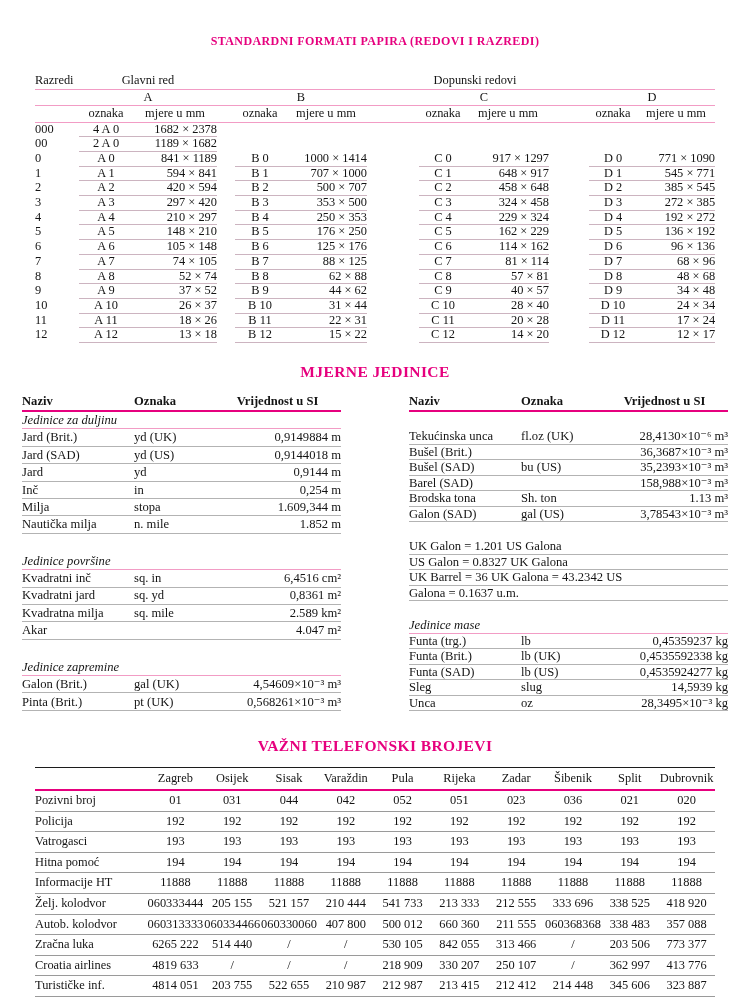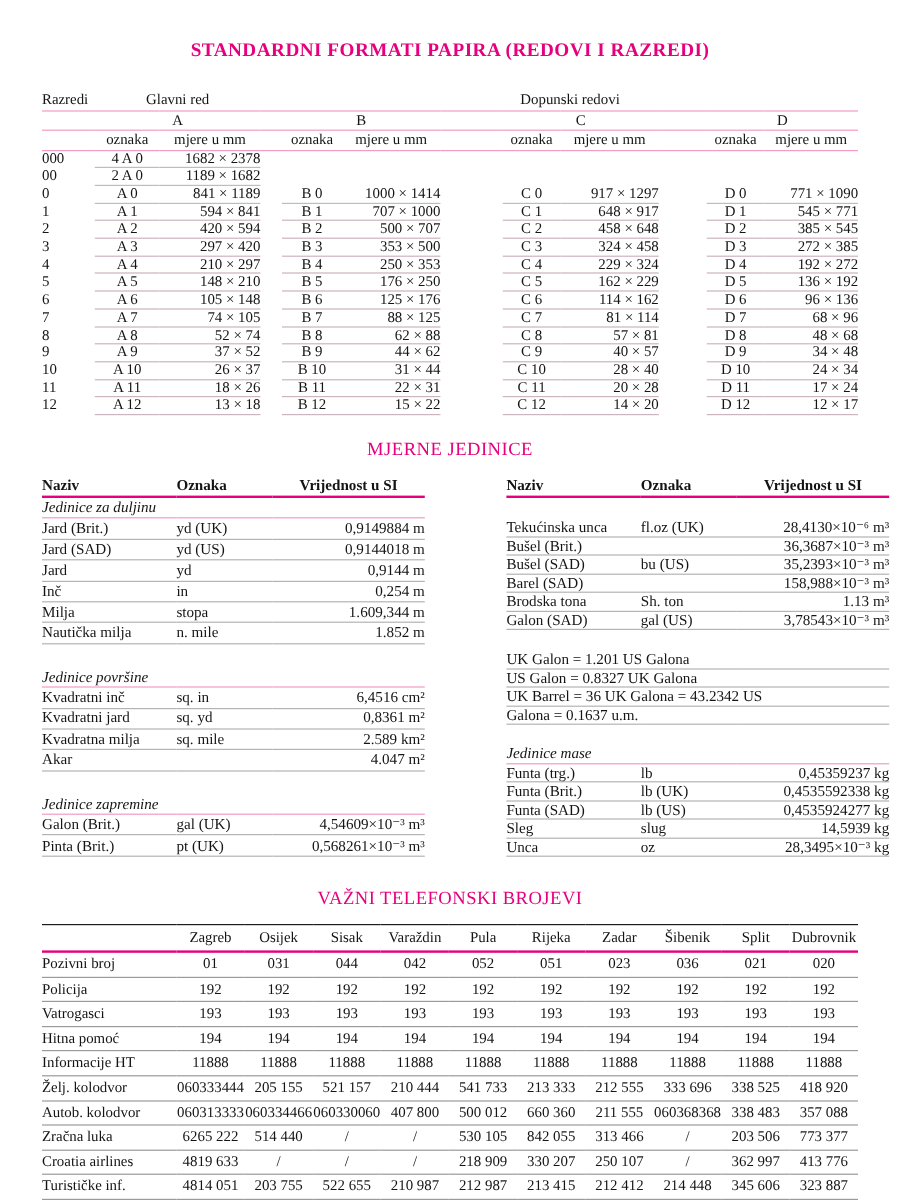--- a/index.html
+++ b/index.html
@@ -12,38 +12,38 @@
   }
   html,body{margin:0;padding:0;}
   body{
     width:750px;height:1000px;background:#ffffff;color:var(--ink);
     font-family:"Liberation Serif","DejaVu Serif",serif;
     -webkit-font-smoothing:antialiased;
   }
   .page{padding:34px 35px 0 35px;box-sizing:border-box;}
   .main-title{
     margin:0;text-align:center;color:var(--accent);
-    font-size:16px;font-weight:bold;letter-spacing:.4px;white-space:nowrap;
+    font-size:12px;font-weight:bold;letter-spacing:.4px;white-space:nowrap;
   }
   .sub-title{
     margin:0;text-align:center;color:var(--accent);
-    font-size:15.5px;font-weight:normal;letter-spacing:.4px;
+    font-size:15.5px;font-weight:bold;letter-spacing:.4px;
   }
   
   table.paper{border-collapse:collapse;table-layout:fixed;width:680px;margin-top:24px;font-size:12.4px;}
   table.paper td{padding:0;height:13.7px;line-height:13.7px;white-space:nowrap;overflow:visible;}
   table.paper thead td{height:15.5px;line-height:15.5px;}
   table.paper tr.ph td{border-bottom:1.2px solid var(--pinkline);}
   table.paper .rz{text-align:left;margin-left:28px;}
   table.paper .oz{text-align:center;}
   table.paper .mj{text-align:right;}
   table.paper .ctr{text-align:center;}
   table.paper td.u{border-bottom:1px solid var(--paper-rowline);}
   
-  .units-wrap{display:flex;gap:68px;margin-top:12px;}
+  .units-wrap{display:flex;gap:68px;margin-top:12px;justify-content:center;}
   table.units{border-collapse:collapse;table-layout:fixed;width:319px;font-size:12.6px;}
   table.units th,table.units td{padding:0;height:14.5px;line-height:14.5px;white-space:nowrap;text-align:left;font-weight:normal;}
   table.units thead th{font-weight:bold;border-bottom:2px solid var(--accent);height:17px;}
   table.units thead th.ctr{text-align:center;}
   table.units tr.sec td{border-bottom:1px solid var(--pinkline);font-style:italic;}
   table.units tr.data td{border-bottom:1px solid var(--grayline);}
   table.units tr.note td{border-bottom:1px solid var(--grayline);}
   table.units tr.spacer td{height:17px;border:none;}
   table.units td.val{text-align:right;}
   

